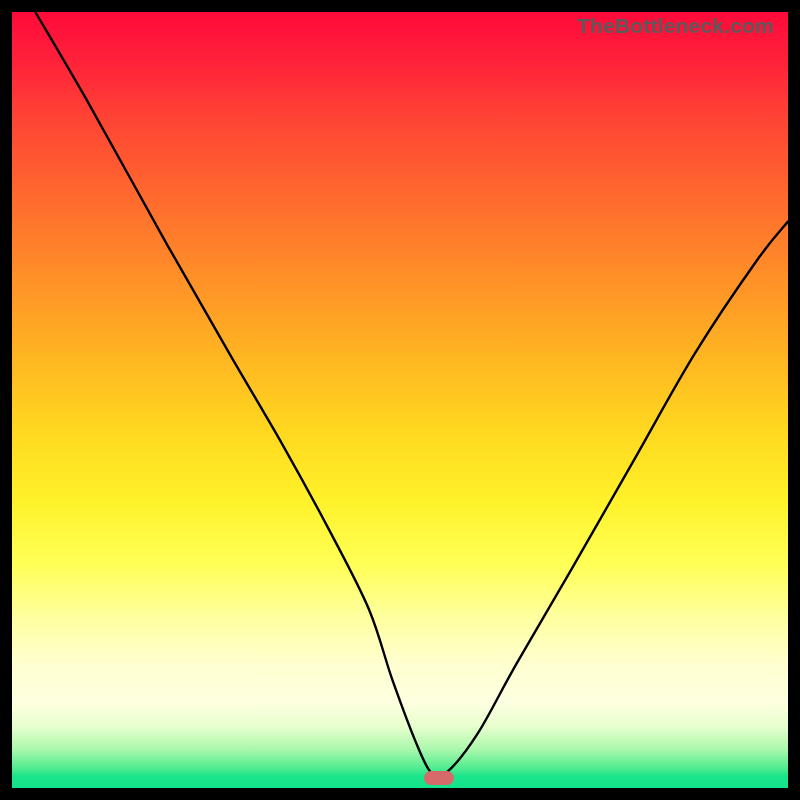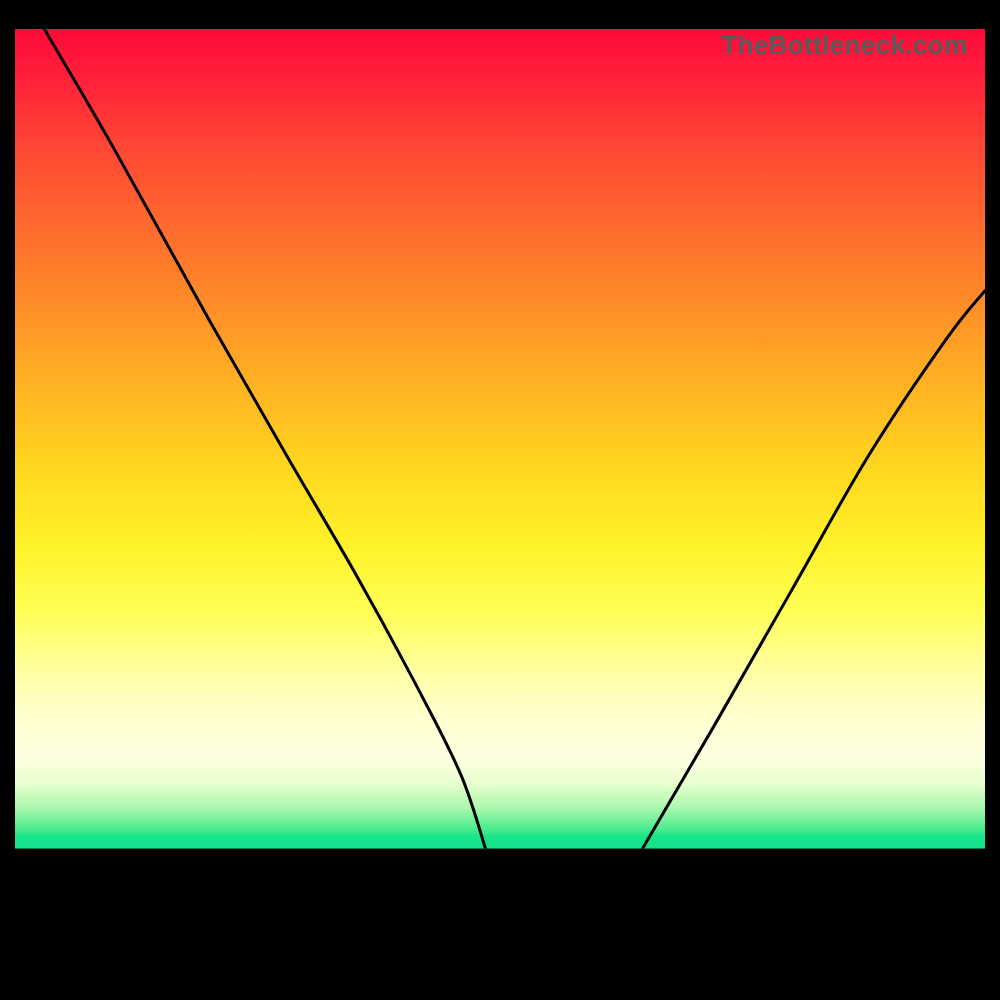--- a/index.html
+++ b/index.html
@@ -12,23 +12,23 @@
   }
   .frame {
     position: relative;
     width: 800px;
     height: 800px;
     background: #000;
   }
   .plot-area {
     position: absolute;
     left: 12px;
-    top: 23px;
+    top: 12px;
     width: 776px;
-    height: 656px;
+    height: 776px;
     overflow: hidden;
   }
   .gradient-bg {
     position: absolute;
     inset: 0;
     
     background: linear-gradient(
       to bottom,
       #ff0a3a 0%,
       #ff203a 6%,

